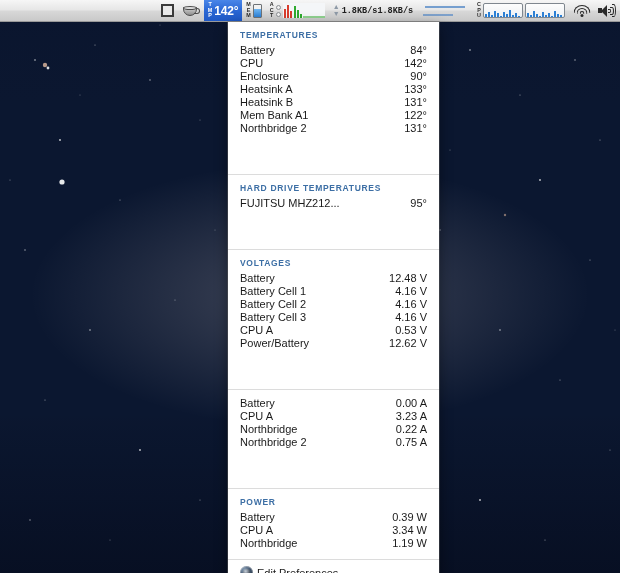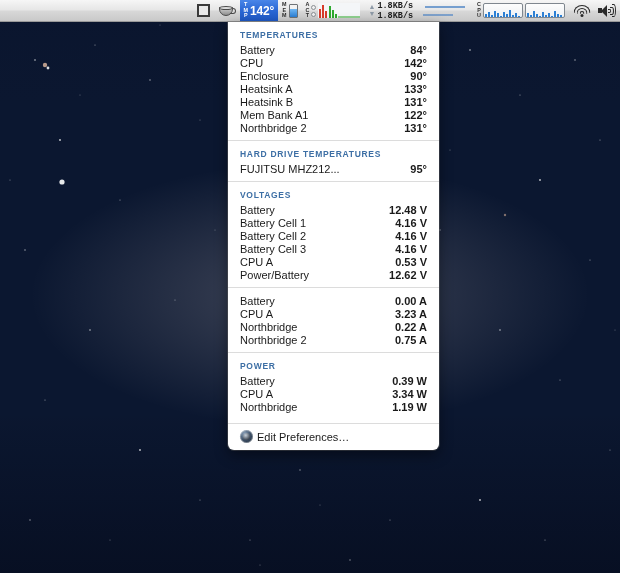--- a/index.html
+++ b/index.html
@@ -185,21 +185,21 @@
     align-items: center;
     justify-content: center;
     gap: 1px;
     color: #8d99a6;
     font-size: 7px;
     line-height: 6px;
     margin-right: 2px;
   }
   .netspeed {
     display: flex;
-    flex-direction: column;
+    flex-direction: row;
     justify-content: center;
     font-family: "Liberation Mono", monospace;
     font-size: 8.5px;
     line-height: 10px;
     color: #1d1d1d;
     font-weight: bold;
     text-align: right;
   }
 
   .netgraph {
@@ -286,41 +286,41 @@
     border-radius: 0 0 6px 6px;
     box-shadow: 0 5px 14px rgba(0,0,0,0.45), 0 0 0 1px rgba(120,120,120,0.45);
     z-index: 40;
     padding-bottom: 4px;
     box-sizing: border-box;
     font-family: "Liberation Sans", sans-serif;
     overflow: hidden;
   }
 
   .section { padding: 6px 0 6px 0; }
-  .section + .section { border-top: 1px solid #dcdcdc; }
+  .section + .section { border-top: 1px solid #dcdcdc; margin-top: 34px; }
 
   .sec-title {
     font-size: 8.5px;
     font-weight: bold;
     letter-spacing: 0.7px;
     color: #3d6fa5;
     padding: 2px 12px 3px 12px;
     text-transform: uppercase;
   }
 
   .row {
     display: flex;
     justify-content: space-between;
     align-items: baseline;
     padding: 0.5px 12px;
     font-size: 11px;
     color: #1a1a1a;
   }
   .row .k { white-space: nowrap; }
-  .row .v { white-space: nowrap; text-align: right; font-weight: bold; }
+  .row .v { white-space: nowrap; text-align: right; }
 
   .footer {
     border-top: 1px solid #dcdcdc;
     margin-top: 4px;
     padding: 6px 12px 3px 12px;
     display: flex;
     align-items: center;
     gap: 4px;
     font-size: 11px;
     color: #1a1a1a;

